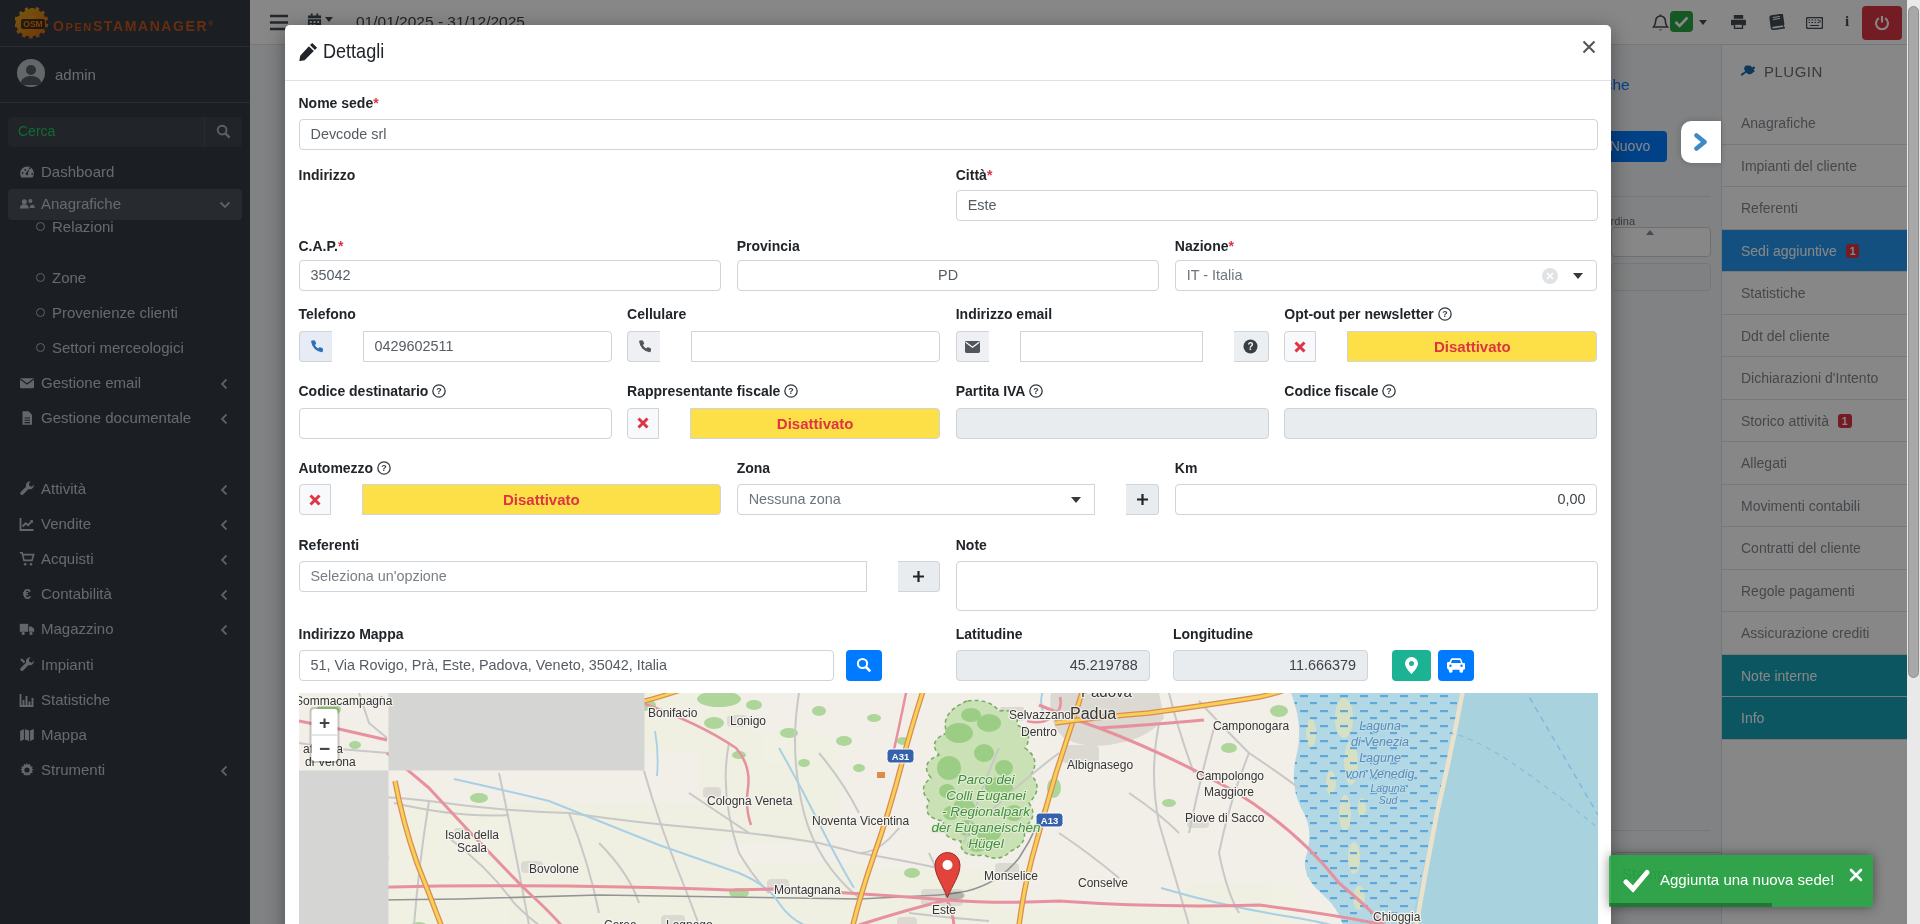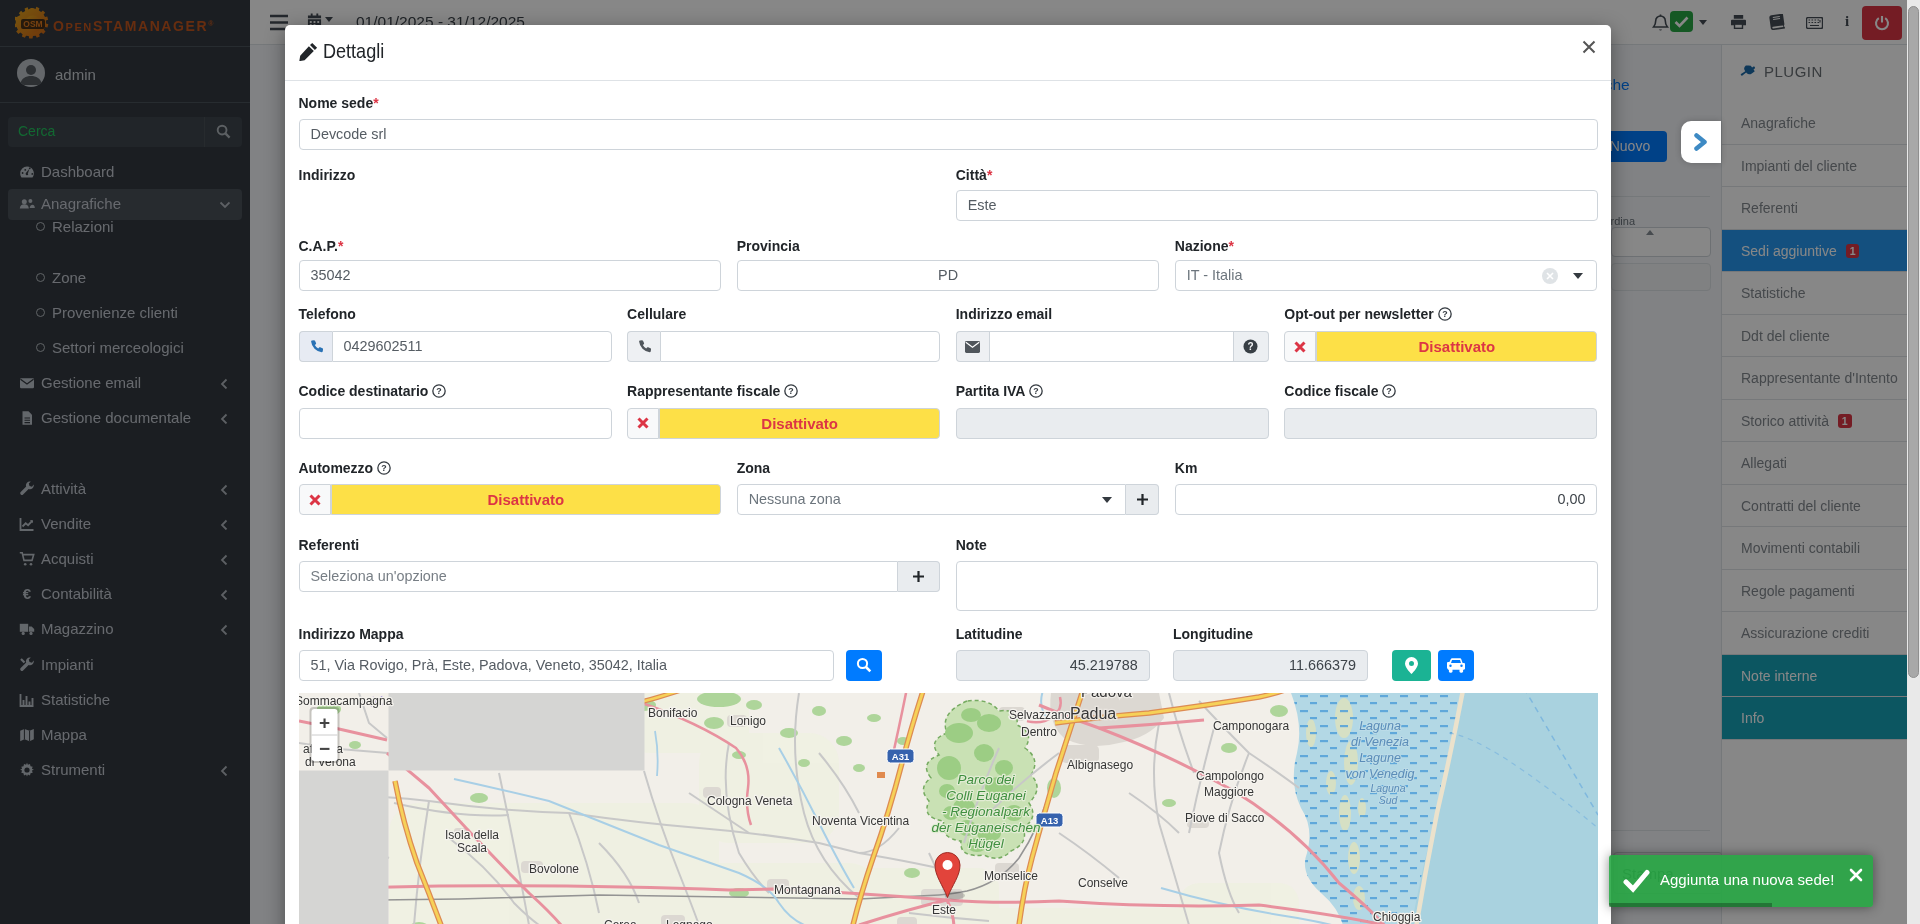--- a/index.html
+++ b/index.html
@@ -23,21 +23,21 @@
   .togr { flex:1; border-radius:0 4px 4px 0; border-left:none; background:#f8f9fa; color:#dc3545; font-weight:bold; font-size:15px; }
   .qi { vertical-align:-2px; }
   
   #overlay { position:absolute; inset:0; background:rgba(0,0,0,0.47); z-index:10; }
   
   #modal { position:absolute; left:285px; top:25px; width:1326px; height:1400px; background:#fff; border-radius:5px; box-shadow:0 5px 20px rgba(0,0,0,.4); z-index:20; }
   .lbl { position:absolute; font-size:14px; font-weight:bold; color:#212529; white-space:nowrap; }
   .req { color:#dc3545; }
   .inp { position:absolute; height:31px; border:1px solid #ced4da; border-radius:4px; background:#fff; font-size:14.4px; color:#555c63; line-height:29px; padding:0 11px; white-space:nowrap; overflow:hidden; }
   .dis { background:#e9ecef; }
-  .igroup { position:absolute; height:31px; display:flex; }
+  .igroup { position:absolute; height:31px; display:flex;gap:31px; }
   .iseg { border:1px solid #ced4da; background:#fde047; display:flex; align-items:center; justify-content:center; }
   
   #toast { position:absolute; left:1609px; top:855px; width:264px; height:52px; background:rgba(40,167,69,0.9); border-radius:3px; box-shadow:0 0 12px rgba(0,0,0,.45); z-index:50; color:#fff; }
   
   #sbar { position:absolute; right:0; top:0; width:13px; height:924px; background:#e9e9e9; z-index:60; }
   #sthumb { position:absolute; right:1px; top:6px; width:11px; height:672px; background:#a8a8a8; border:1px solid #8f8f8f; border-radius:6px; }
 </style>
 </head>
 <body>
 <div id="page">
@@ -326,25 +326,25 @@
         <path fill="#1c6aa8" d="M10.5.5l1.6 1.6L14 .5 15.5 2l-1.6 1.9 1.6 1.6-2.8 2.8a4.2 4.2 0 01-5.6.3l-.5-.5-4.1 4.4L1 11l4.4-4.1-.5-.5a4.2 4.2 0 01.3-5.6L8 .5z" transform="rotate(8 8 8)"></path>
       </svg>
     <span class="abs" style="left:42px;top:18px;font-size:15px;color:#6a7075;letter-spacing:.5px">PLUGIN</span>
     <div class="abs" style="left:0;top:57px;width:189px">
       <div class="plug-item">Anagrafiche</div>
       <div class="plug-item">Impianti del cliente</div>
       <div class="plug-item">Referenti</div>
       <div class="plug-item" style="background:#2698f0;color:#fff">Sedi aggiuntive <span class="pbadge">1</span></div>
       <div class="plug-item">Statistiche</div>
       <div class="plug-item">Ddt del cliente</div>
-      <div class="plug-item">Rappresentante d'Intento</div>
+      <div class="plug-item">Dichiarazioni d'Intento</div>
       <div class="plug-item">Storico attività <span class="pbadge">1</span></div>
       <div class="plug-item">Allegati</div>
+      <div class="plug-item">Movimenti contabili</div>
       <div class="plug-item">Contratti del cliente</div>
-      <div class="plug-item">Movimenti contabili</div>
       <div class="plug-item">Regole pagamenti</div>
       <div class="plug-item">Assicurazione crediti</div>
       <div class="plug-item" style="background:#17a2b8;color:#fff">Note interne</div>
       <div class="plug-item" style="background:#17a2b8;color:#fff">Info</div>
     </div>
   </div>
 </div>
 <div id="overlay"></div>
 <div id="modal">
   <svg class="abs" style="left:14px;top:17px" width="19" height="19" viewBox="0 0 19 19">

